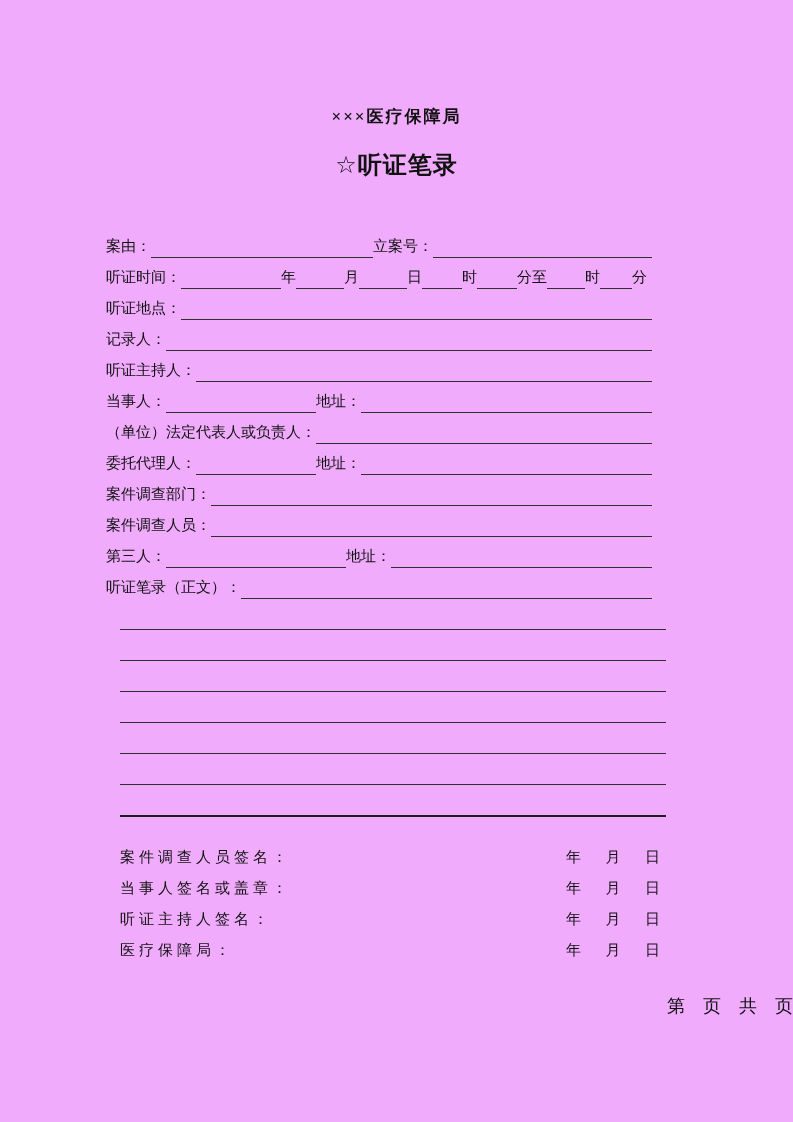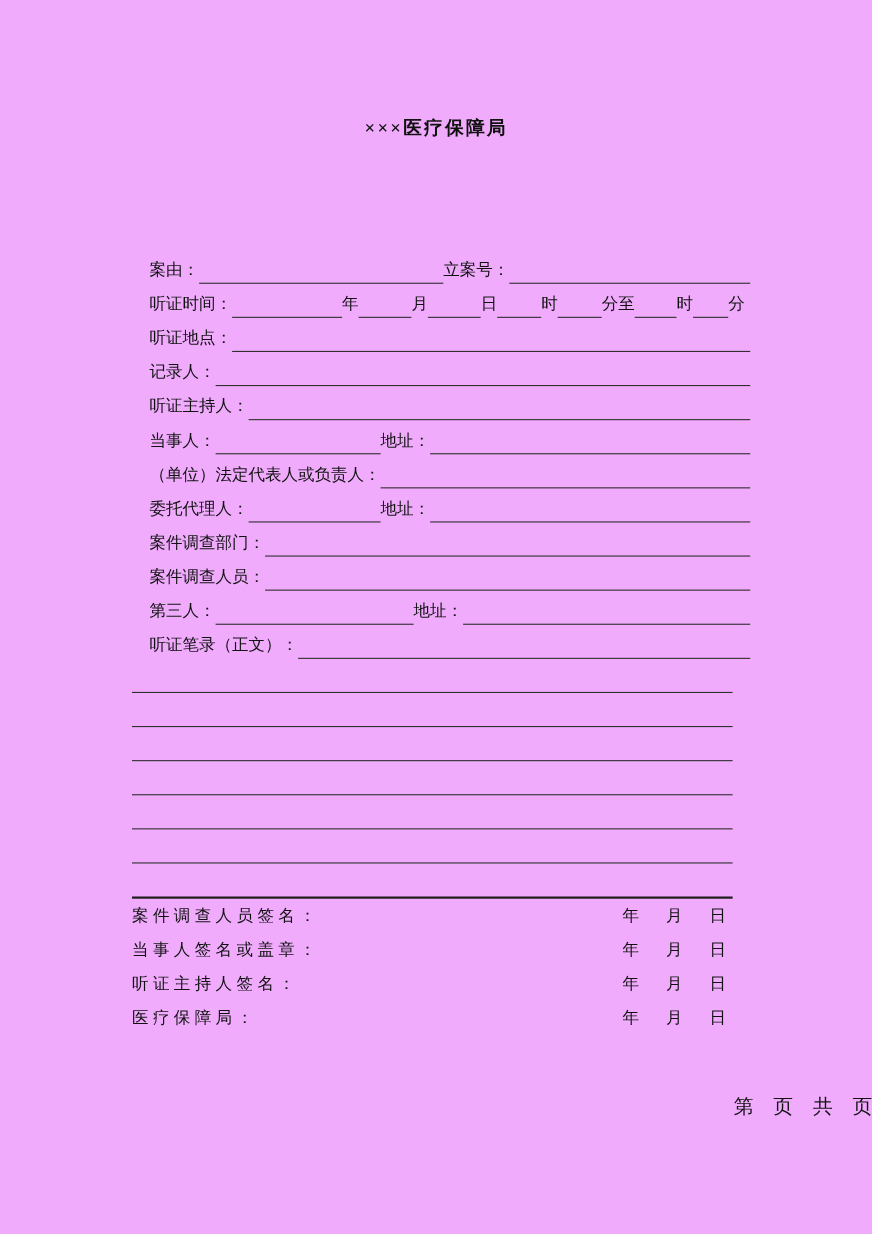--- a/index.html
+++ b/index.html
@@ -21,21 +21,21 @@
   }
   .doc-title {
     position: absolute; top: 150px; left: 0; width: 100%;
     text-align: center;
     font-family: "Liberation Sans", "DejaVu Sans", sans-serif;
     font-size: 24px; font-weight: 900; letter-spacing: 1px;
     line-height: 30px;
   }
 
   .form {
-    position: absolute; top: 227px; left: 136px; width: 546px;
+    position: absolute; top: 227px; left: 106px; width: 546px;
   }
   .row {
     display: flex; align-items: flex-end;
     height: 31px; font-size: 15px; line-height: 19px;
   }
   .row .lbl { white-space: nowrap; padding-bottom: 2px; }
   .row .unit { white-space: nowrap; padding-bottom: 2px; }
   .blank {
     display: inline-block; height: 3px;
     border-bottom: 1.5px solid #2f2f2f;
@@ -45,21 +45,21 @@
   .b150 { width: 150px; } .b120 { width: 120px; } .b180 { width: 180px; }
   .b48 { width: 48px; } .b40 { width: 40px; } .b38 { width: 38px; } .b32 { width: 32px; }
 
   .ruled { position: absolute; top: 629px; left: 120px; width: 546px; height: 190px; }
   .ruled .line {
     position: absolute; left: 0; width: 100%; height: 0;
     border-top: 1.5px solid #2f2f2f;
   }
   .ruled .line.thick { border-top-width: 2.5px; border-top-color: #1d1d1d; }
 
-  .sigs { position: absolute; top: 817px; left: 120px; width: 546px; }
+  .sigs { position: absolute; top: 842px; left: 120px; width: 546px; }
   .sig-row {
     display: flex; align-items: center; height: 31px; font-size: 15px;
   }
   .sig-row .slbl { letter-spacing: 4px; white-space: nowrap; flex: 1 1 auto; }
   .sig-row .dates {
     display: flex; justify-content: space-between;
     width: 94px; margin-right: 6px; flex: 0 0 auto;
   }
 
   .page-note {
@@ -70,20 +70,21 @@
     position: absolute; top: 1022px; left: 0; width: 100%;
     text-align: center; font-size: 13px; line-height: 17px;
   }
 </style>
 </head>
 <body>
 
 <div class="page">
 
   <div class="org-header">×××医疗保障局</div>
+  <div class="doc-title">☆听证笔录</div>
 
   <div class="form">
 
     <div class="row">
       <span class="lbl">案由：</span>
       <span class="blank b222"></span>
       <span class="lbl">立案号：</span>
       <span class="blank bflex"></span>
     </div>
 

